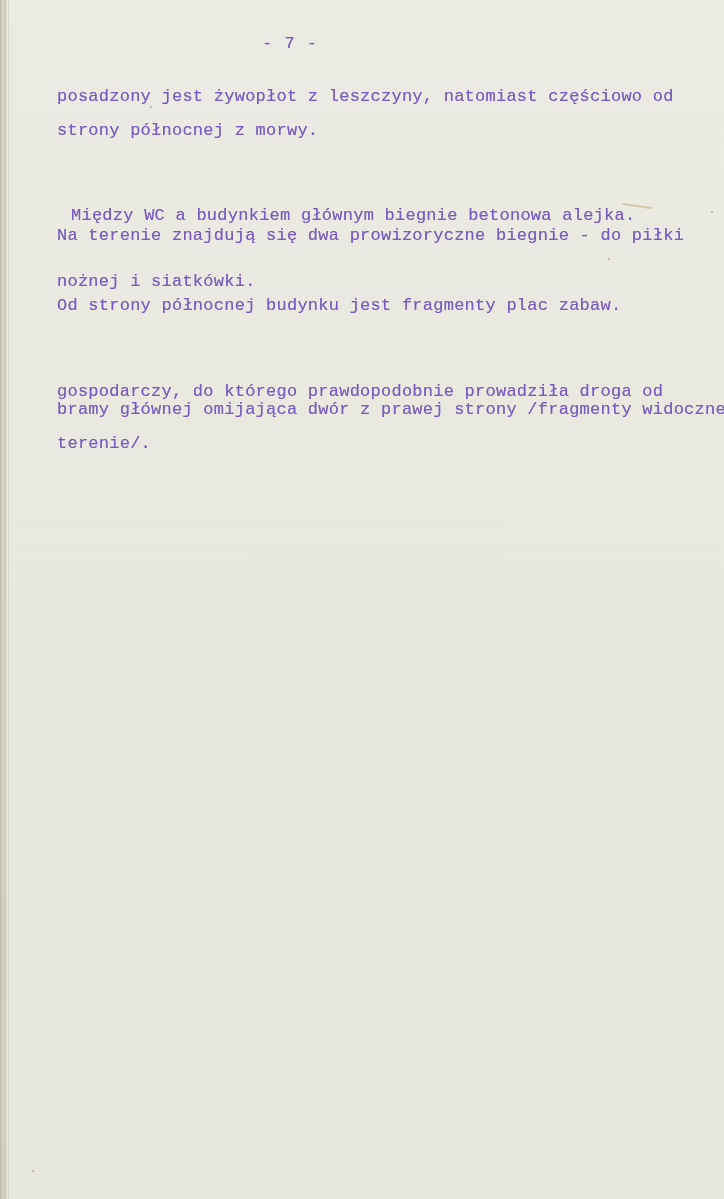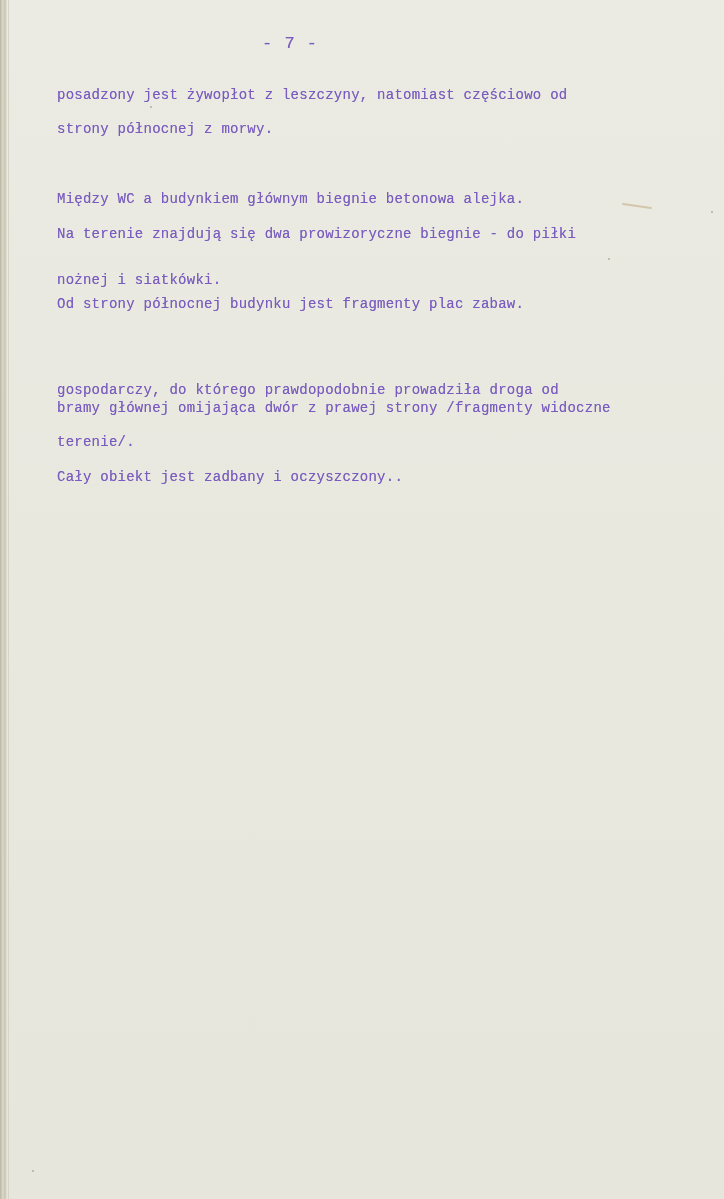--- a/index.html
+++ b/index.html
@@ -30,21 +30,21 @@
     .left-edge::after {
       content: "";
       position: absolute;
       left: 8px; top: 0;
       width: 1px; height: 100%;
       background: #d6d4c7;
     }
     .typed {
       font-family: "Liberation Mono", "DejaVu Sans Mono", monospace;
       color: #7a5cc0;
-      font-size: 14px;
+      font-size: 17px;
       letter-spacing: 0.25px;
       white-space: pre;
       position: absolute;
       text-shadow: 0 0 0.6px rgba(110, 80, 180, 0.6);
     }
     .page-number {
       left: 262px;
       top: 34px;
       font-size: 17px;
       letter-spacing: 1px;
@@ -71,27 +71,26 @@
 </head>
 <body>
 
 <div class="page">
   <div class="left-edge"></div>
 
   <div class="typed page-number">- 7 -</div>
 
   <div class="typed line" style="top:87px;">posadzony jest żywopłot z leszczyny, natomiast częściowo od</div>
   <div class="typed line" style="top:121px;">strony północnej z morwy.</div>
-  <div class="typed line" style="top:191px;">Między WC a budynkiem głównym biegnie betonowa alejka.</div>
+  <div class="typed line" style="top:206px;margin-left:14px;">Między WC a budynkiem głównym biegnie betonowa alejka.</div>
   <div class="typed line" style="top:226px;">Na terenie znajdują się dwa prowizoryczne biegnie - do piłki</div>
   <div class="typed line" style="top:244px;margin-top:28px;">nożnej i siatkówki.</div>
   <div class="typed line" style="top:296px;">Od strony północnej budynku jest fragmenty plac zabaw.</div>
   <div class="typed line" style="top:365px;margin-top:17px;">gospodarczy, do którego prawdopodobnie prowadziła droga od</div>
   <div class="typed line" style="top:400px;">bramy głównej omijająca dwór z prawej strony /fragmenty widoczne</div>
   <div class="typed line" style="top:434px;">terenie/.</div>
-  <div class="typed line" style="top:469px;">Cały obiekt jest zadbany i oczyszczony..</div>
 
   <div class="smudge"></div>
   <div class="speck" style="left:608px; top:258px;"></div>
   <div class="speck" style="left:711px; top:211px;"></div>
   <div class="speck" style="left:150px; top:106px;"></div>
   <div class="speck" style="left:32px; top:1170px;"></div>
 </div>
 
 </body></html>

